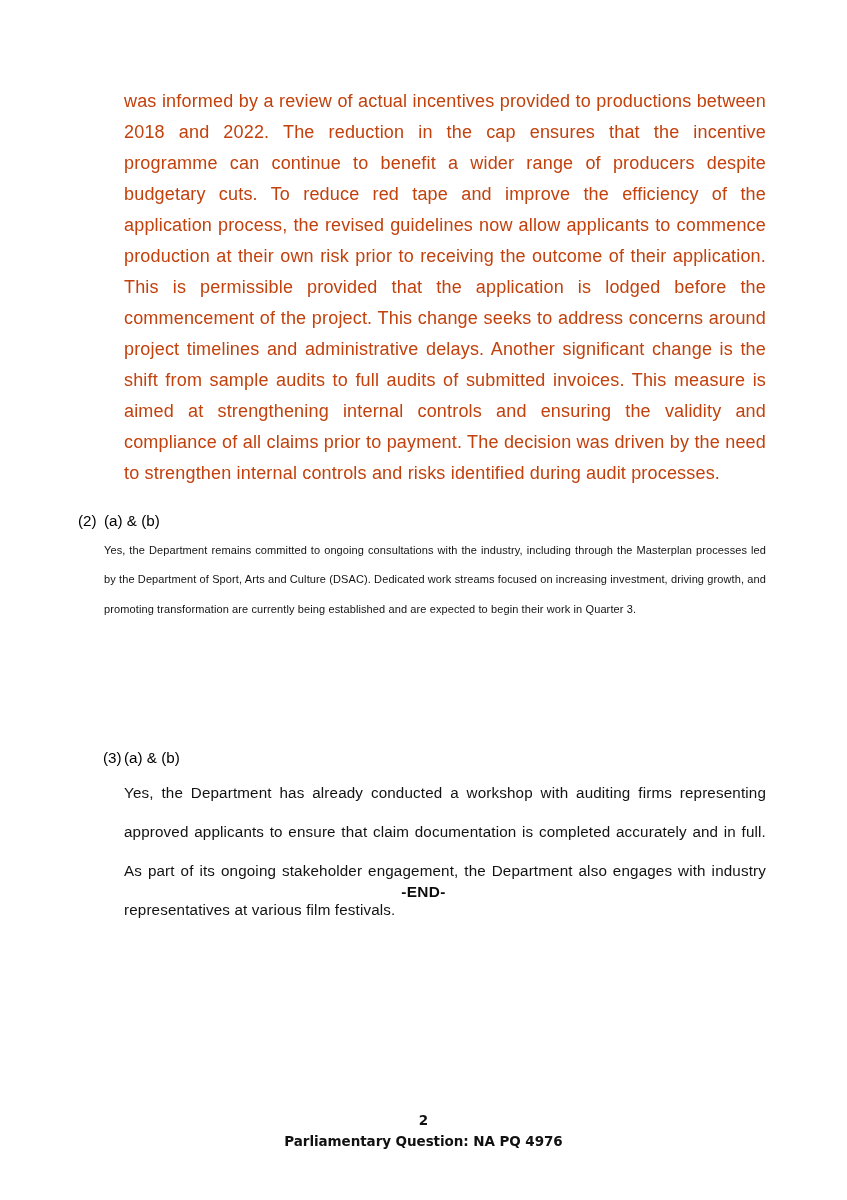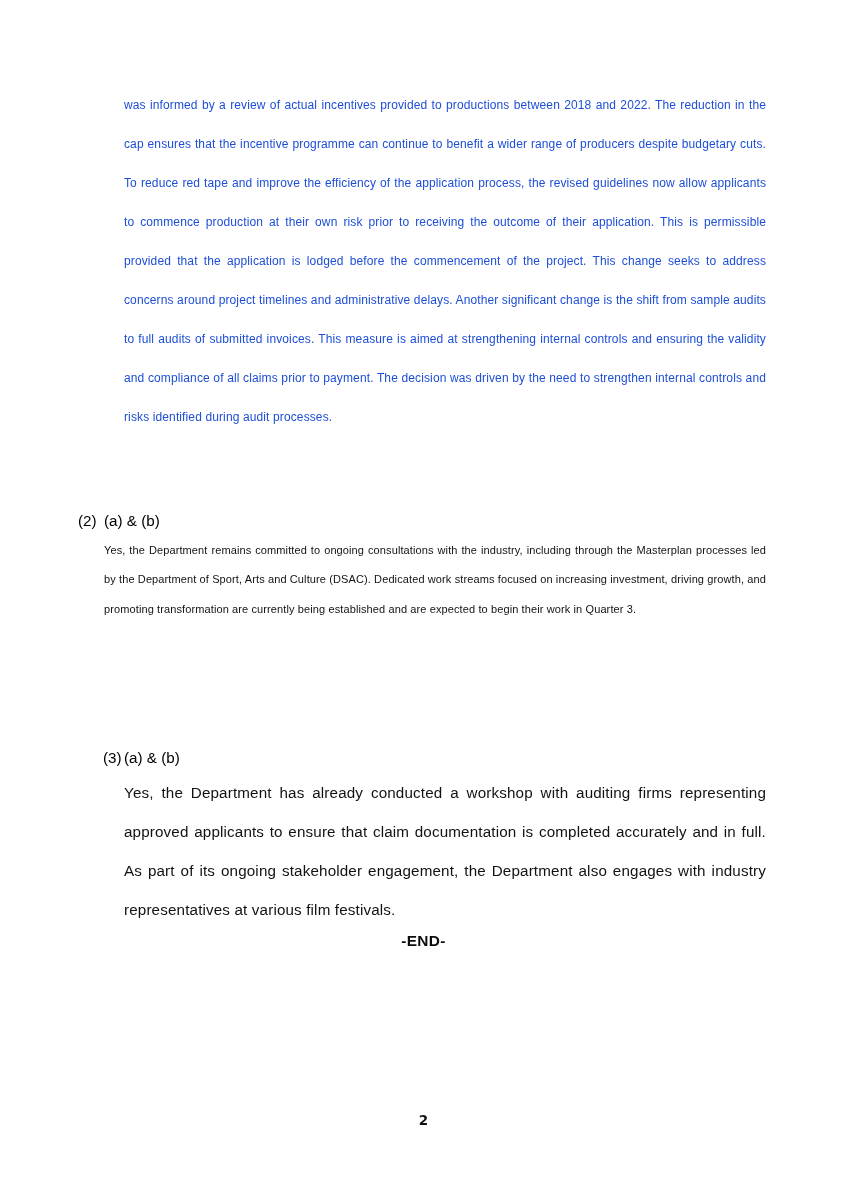--- a/index.html
+++ b/index.html
@@ -14,25 +14,25 @@
     background: #ffffff;
     overflow: hidden;
     font-family: "Liberation Sans", sans-serif;
     color: #000000;
     -webkit-font-smoothing: antialiased;
   }
 
   
   .para {
     position: absolute;
-    font-size: 12px;
-    line-height: 39px;
+    font-size: 18px;
+    line-height: 31px;
     text-align: justify;
     text-justify: inter-word;
-    color: #1d4ed8;
+    color: #c2410c;
     letter-spacing: 0.01em;
   }
   .para.last-flush > :last-child { }
 
   
   #para-1 {
     left: 124px;
     top: 86px;
     width: 642px;
   }
@@ -89,21 +89,21 @@
     text-align: justify;
     text-justify: inter-word;
     color: #121212;
     letter-spacing: 0.01em;
   }
 
   
   #end-marker {
     position: absolute;
     left: 0;
-    top: 932px;
+    top: 883px;
     width: 847px;
     text-align: center;
     font-size: 15.4px;
     font-weight: bold;
     letter-spacing: 0.02em;
     color: #0c0c0c;
   }
 
   
   #footer {
@@ -148,15 +148,16 @@
       <span class="sec-num">(3)</span>
       <span class="sec-sub">(a) &amp; (b)</span>
     </div>
     <div class="sec-body">Yes, the Department has already conducted a workshop with auditing firms representing approved applicants to ensure that claim documentation is completed accurately and in full. As part of its ongoing stakeholder engagement, the Department also engages with industry representatives at various film festivals.</div>
   </div>
 
   <div id="end-marker">-END-</div>
 
   <div id="footer">
     <div class="page-number">2</div>
+    <div class="footer-ref">Parliamentary Question: NA PQ 4976</div>
   </div>
 
 </div>
 
 </body></html>

